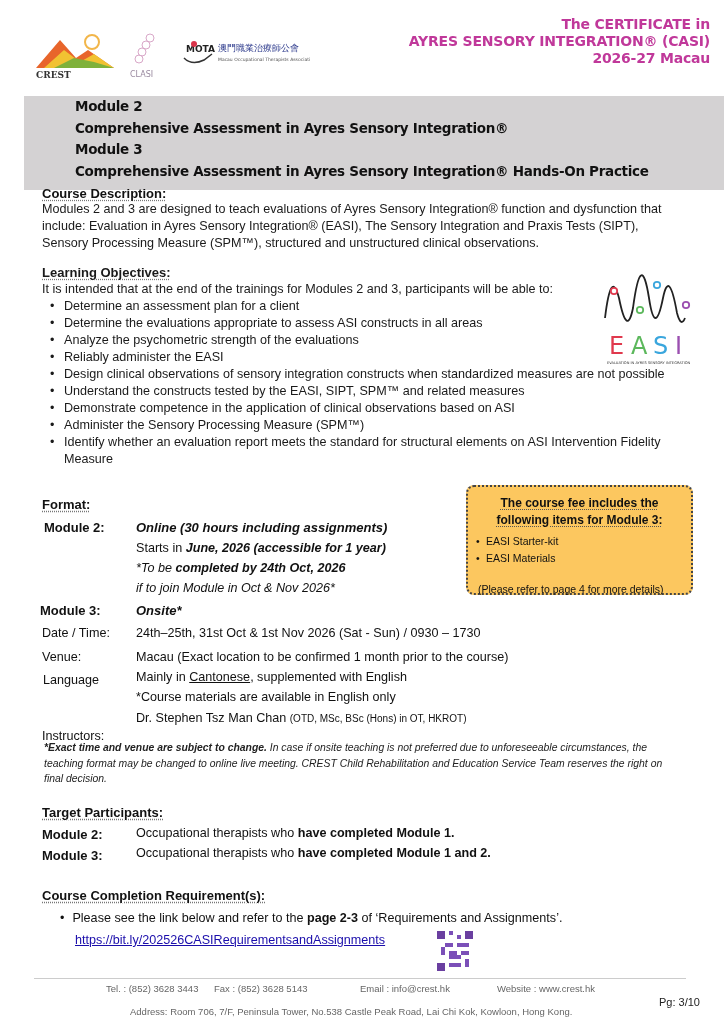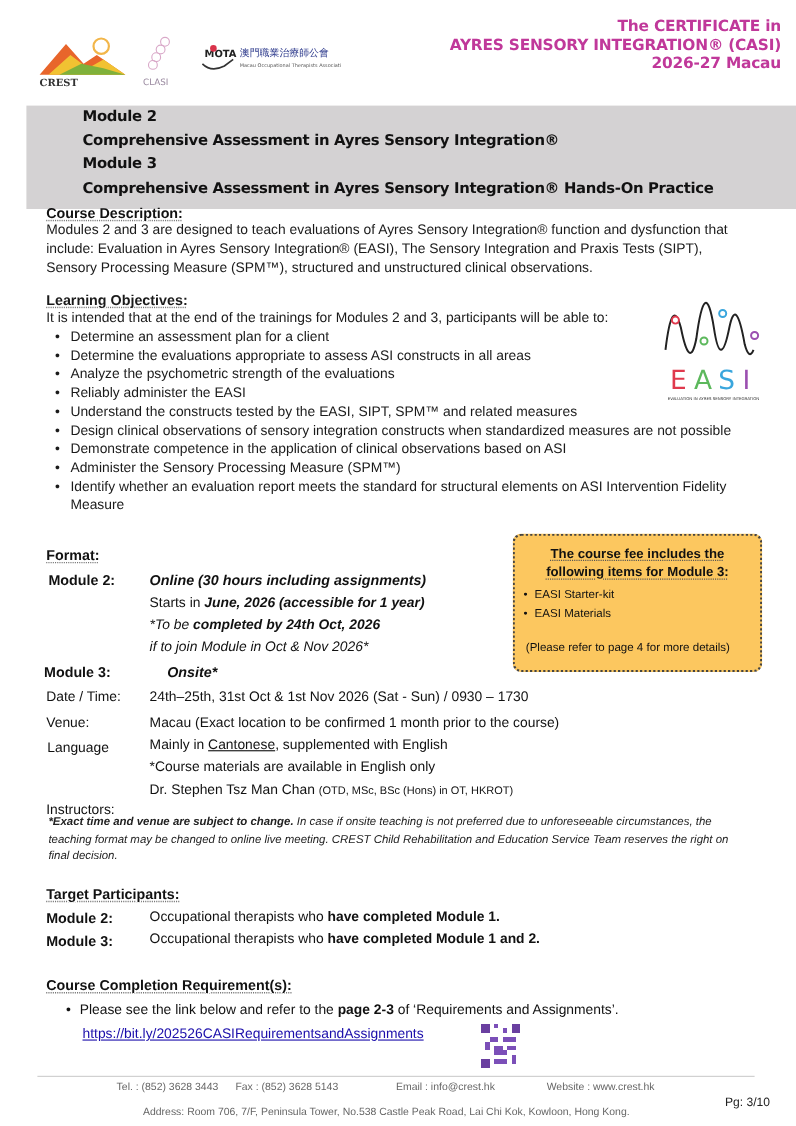--- a/index.html
+++ b/index.html
@@ -30,21 +30,21 @@
   .lo li { list-style:none; position:relative; }
   .lo li::before { content:"•"; position:absolute; left:-14px; }
 
   .easi-logo { left:597px; top:258px; width:96px; height:110px; }
 
   .format-head { left:42px; top:497px; }
   .row { position:absolute; font-family:"Liberation Sans", sans-serif; font-size:12.6px; }
   .lbl-b { font-weight:bold; font-size:13px; }
   .val-bi { font-weight:bold; font-style:italic; }
 
-  .fee-box { left:466px; top:485px; width:227px; height:126px; background:#fcc75f;
+  .fee-box { left:466px; top:485px; width:227px; height:110px; background:#fcc75f;
              border:2px dotted #444; border-radius:8px; box-sizing:border-box;
              font-family:"Liberation Sans", sans-serif; }
   .fee-title { text-align:center; font-weight:bold; font-size:12px; line-height:17px; margin-top:8px;
                text-decoration:underline dotted #555; text-underline-offset:2px; }
   .fee-list { margin:4px 0 14px 0; padding-left:18px; font-size:10.5px; line-height:17px; }
   .fee-list li { list-style:none; position:relative; }
   .fee-list li::before { content:"•"; position:absolute; left:-10px; }
   .fee-note { font-size:10.5px; padding-left:10px; line-height:17px; }
 
   .note { left:44px; top:740px; width:640px; font-family:"Liberation Sans", sans-serif;
@@ -107,22 +107,22 @@
 </div>
 
 <div class="abs lo body-txt">
   <div class="sec-head">Learning Objectives:</div>
   <div style="white-space:nowrap;">It is intended that at the end of the trainings for Modules 2 and 3, participants will be able to:</div>
   <ul>
     <li>Determine an assessment plan for a client</li>
     <li>Determine the evaluations appropriate to assess ASI constructs in all areas</li>
     <li>Analyze the psychometric strength of the evaluations</li>
     <li>Reliably administer the EASI</li>
+    <li style="width:630px;">Design clinical observations of sensory integration constructs when standardized measures are not possible</li>
     <li style="width:620px;">Understand the constructs tested by the EASI, SIPT, SPM™ and related measures</li>
-    <li style="width:630px;">Design clinical observations of sensory integration constructs when standardized measures are not possible</li>
     <li style="width:630px;">Demonstrate competence in the application of clinical observations based on ASI</li>
     <li>Administer the Sensory Processing Measure (SPM™)</li>
     <li style="width:630px;">Identify whether an evaluation report meets the standard for structural elements on ASI Intervention Fidelity Measure</li>
   </ul>
 </div>
 
 <div class="abs easi-logo">
   <svg width="96" height="110" viewBox="0 0 96 110">
     <path d="M8 60 Q14 10 22 40 Q30 80 36 50 Q44 -10 52 40 Q58 80 66 40 Q72 10 80 55 Q84 70 88 60" fill="none" stroke="#222" stroke-width="1.8"></path>
     <circle cx="17" cy="33" r="3.2" fill="#fff" stroke="#e0394d" stroke-width="1.8"></circle>
@@ -139,21 +139,21 @@
 
 <div class="abs format-head sec-head">Format:</div>
 
 <div class="row lbl-b" style="left:44px; top:520px;">Module 2:</div>
 <div class="row val-bi" style="left:136px; top:520px; font-size:13px;">Online (30 hours including assignments)</div>
 <div class="row" style="left:136px; top:541px;"><span>Starts in </span><span class="val-bi">June, 2026 (accessible for 1 year)</span></div>
 <div class="row" style="left:136px; top:561px; font-style:italic;"><span>*To be </span><b>completed by 24th Oct, 2026</b></div>
 <div class="row" style="left:136px; top:581px; font-style:italic;">if to join Module in Oct &amp; Nov 2026*</div>
 
 <div class="row lbl-b" style="left:40px; top:603px;">Module 3:</div>
-<div class="row val-bi" style="left:152px; top:603px; font-size:13px;">Onsite*</div>
+<div class="row val-bi" style="left:136px; top:603px; font-size:13px;">Onsite*</div>
 
 <div class="row" style="left:42px; top:626px;">Date / Time:</div>
 <div class="row" style="left:136px; top:626px;">24th–25th, 31st Oct &amp; 1st Nov 2026 (Sat - Sun) / 0930 – 1730</div>
 
 <div class="row" style="left:42px; top:650px;">Venue:</div>
 <div class="row" style="left:136px; top:650px;">Macau (Exact location to be confirmed 1 month prior to the course)</div>
 
 <div class="row" style="left:43px; top:673px;">Language</div>
 <div class="row" style="left:136px; top:670px;"><span>Mainly in </span><u>Cantonese</u><span>, supplemented with English</span></div>
 <div class="row" style="left:136px; top:690px;">*Course materials are available in English only</div>

